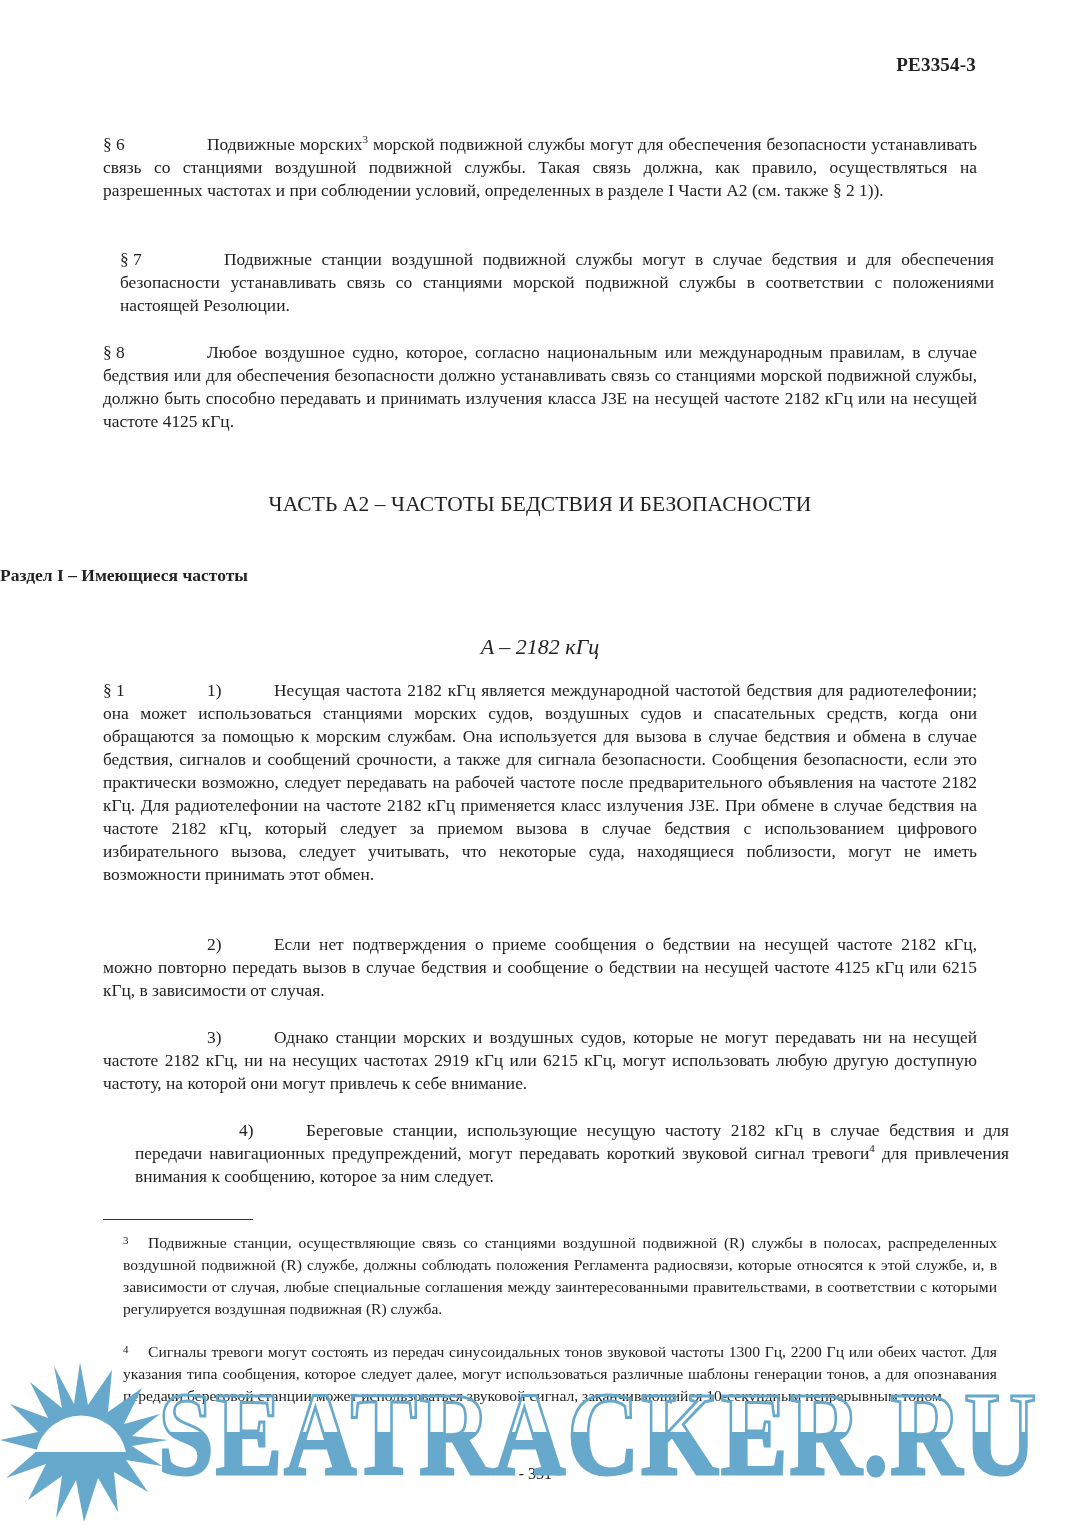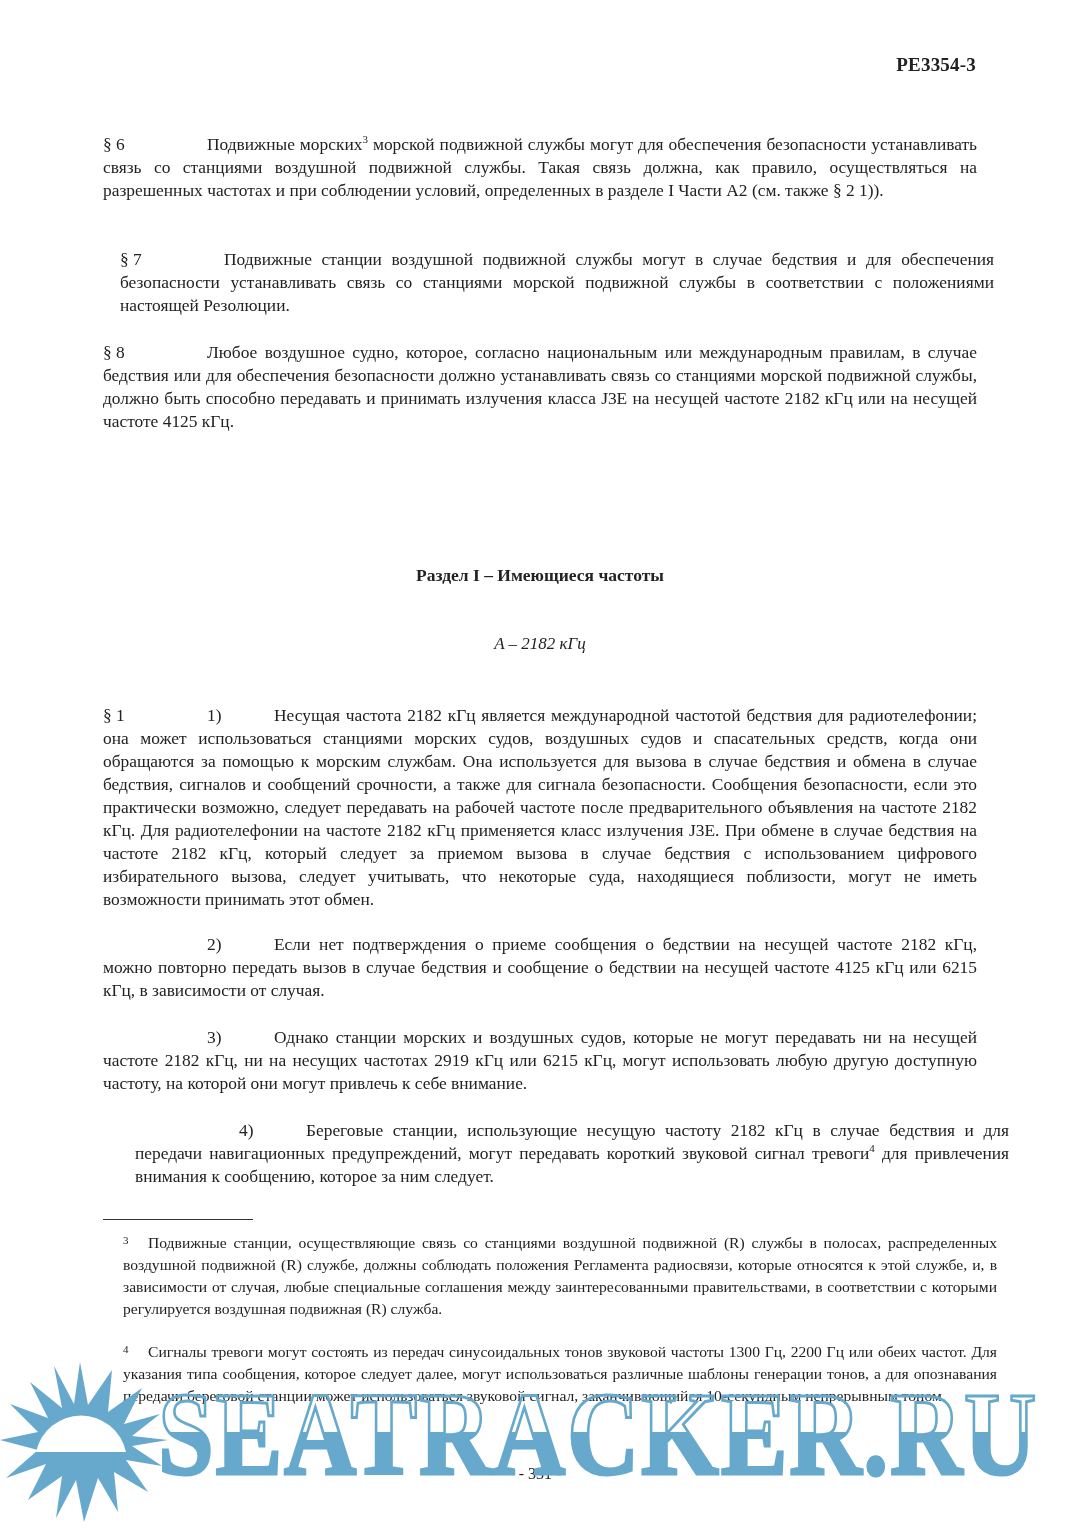--- a/index.html
+++ b/index.html
@@ -5,22 +5,22 @@
   html, body { margin: 0; padding: 0; background: #ffffff; }
   body { width: 1080px; height: 1530px; position: relative; overflow: hidden;
          font-family: "Liberation Serif", "DejaVu Serif", serif; color: #222222; }
   .page { position: absolute; left: 0; top: 0; width: 1080px; height: 1530px; }
   .header-ref { position: absolute; right: 104px; top: 54px; font-weight: bold; font-size: 19px; letter-spacing: 0.2px; margin-left: 12px; }
   .para { position: absolute; left: 103px; width: 874px; font-size: 17.4px; line-height: 23px; text-align: justify; }
   .para .num { display: inline-block; width: 104px; }
   .para .sub { display: inline-block; width: 67px; }
   sup { font-size: 11px; line-height: 0; vertical-align: 7px; }
   .part-title { position: absolute; left: 0; width: 1080px; top: 492px; text-align: center; font-size: 21.5px; letter-spacing: 0.1px; }
-  .section-title { position: absolute; left: 0; width: 1080px; top: 565px; text-align: center; font-size: 17.5px; font-weight: bold; }
-  .sub-title { position: absolute; left: 0; width: 1080px; top: 634px; text-align: center; font-size: 17px; font-style: italic; }
+  .section-title { position: absolute; left: 0; width: 1080px; top: 565px; text-align: left; font-size: 17.5px; font-weight: bold; }
+  .sub-title { position: absolute; left: 0; width: 1080px; top: 634px; text-align: center; font-size: 22px; font-style: italic; }
   .fn-rule { position: absolute; left: 103px; top: 1219px; width: 150px; height: 1px; background: #333; }
   .footnote { position: absolute; left: 103px; width: 874px; font-size: 15.6px; line-height: 22px; text-align: justify; margin-left: 20px; }
   .footnote .fn-mark { display: inline-block; width: 25px; vertical-align: 4px; font-size: 11px; }
   .page-num { position: absolute; left: 0; width: 1080px; top: 1465px; text-align: center; font-size: 16px; font-weight: normal; z-index: 3; }
   .watermark { position: absolute; left: 0; top: 1360px; width: 1080px; height: 170px; z-index: 2; pointer-events: none; }
   .footnote, .page-num { z-index: 1; }
 </style>
 </head>
 <body>
 
@@ -33,24 +33,25 @@
   </div>
 
   <div class="para" style="top:248px;margin-left:17px;">
     <span class="num">§ 7</span><span>Подвижные станции воздушной подвижной службы могут в случае бедствия и для обеспечения безопасности устанавливать связь со станциями морской подвижной службы в соответствии с положениями настоящей Резолюции.</span>
   </div>
 
   <div class="para" style="top:341px;">
     <span class="num">§ 8</span><span>Любое воздушное судно, которое, согласно национальным или международным правилам, в случае бедствия или для обеспечения безопасности должно устанавливать связь со станциями морской подвижной службы, должно быть способно передавать и принимать излучения класса J3E на несущей частоте 2182 кГц или на несущей частоте 4125 кГц.</span>
   </div>
 
+  <div class="part-title">ЧАСТЬ A2 – ЧАСТОТЫ БЕДСТВИЯ И БЕЗОПАСНОСТИ</div>
   <div class="section-title">Раздел I – Имеющиеся частоты</div>
   <div class="sub-title">A – 2182 кГц</div>
 
-  <div class="para" style="top:704px;font-family:Liberation Serif, serif;">
+  <div class="para" style="top:679px;font-family:Liberation Serif, serif;">
     <span class="num">§ 1</span><span class="sub">1)</span><span>Несущая частота 2182 кГц является международной частотой бедствия для радиотелефонии; она может использоваться станциями морских судов, воздушных судов и спасательных средств, когда они обращаются за помощью к морским службам. Она используется для вызова в случае бедствия и обмена в случае бедствия, сигналов и сообщений срочности, а также для сигнала безопасности. Сообщения безопасности, если это практически возможно, следует передавать на рабочей частоте после предварительного объявления на частоте 2182 кГц. Для радиотелефонии на частоте 2182 кГц применяется класс излучения J3E. При обмене в случае бедствия на частоте 2182 кГц, который следует за приемом вызова в случае бедствия с использованием цифрового избирательного вызова, следует учитывать, что некоторые суда, находящиеся поблизости, могут не иметь возможности принимать этот обмен.</span>
   </div>
 
   <div class="para" style="top:933px;">
     <span class="num"></span><span class="sub">2)</span><span>Если нет подтверждения о приеме сообщения о бедствии на несущей частоте 2182 кГц, можно повторно передать вызов в случае бедствия и сообщение о бедствии на несущей частоте 4125 кГц или 6215 кГц, в зависимости от случая.</span>
   </div>
 
   <div class="para" style="top:1026px;">
     <span class="num"></span><span class="sub">3)</span><span>Однако станции морских и воздушных судов, которые не могут передавать ни на несущей частоте 2182 кГц, ни на несущих частотах 2919 кГц или 6215 кГц, могут использовать любую другую доступную частоту, на которой они могут привлечь к себе внимание.</span>
   </div>

